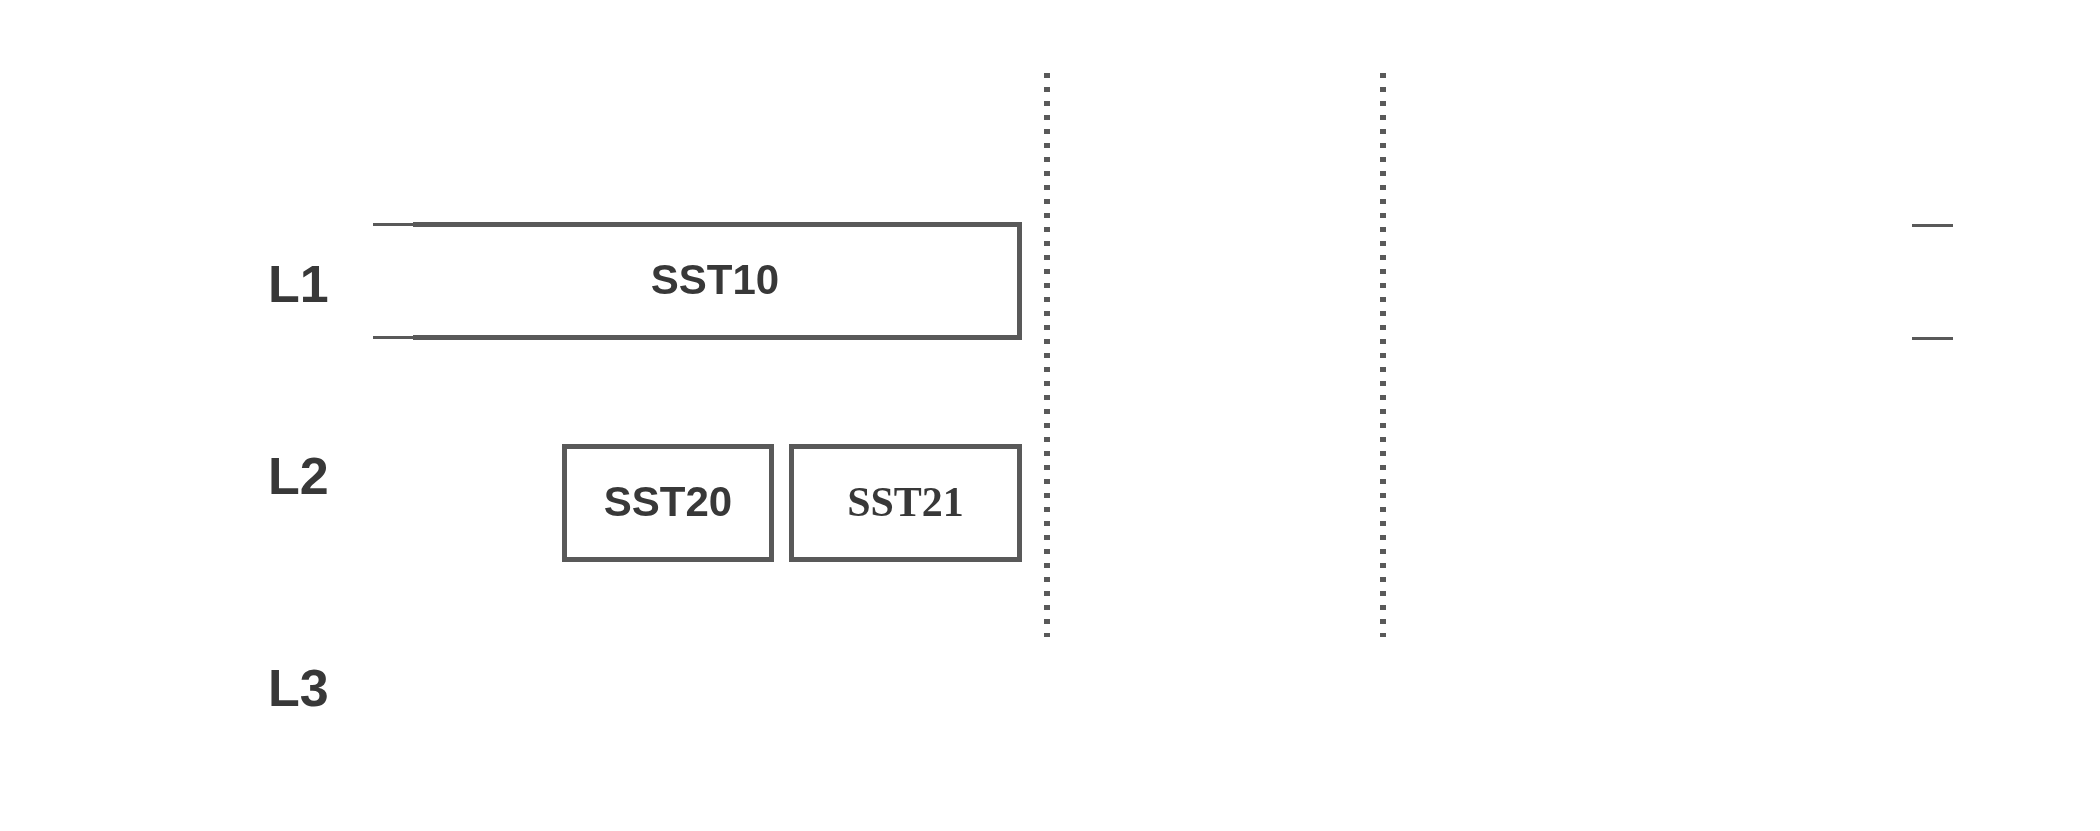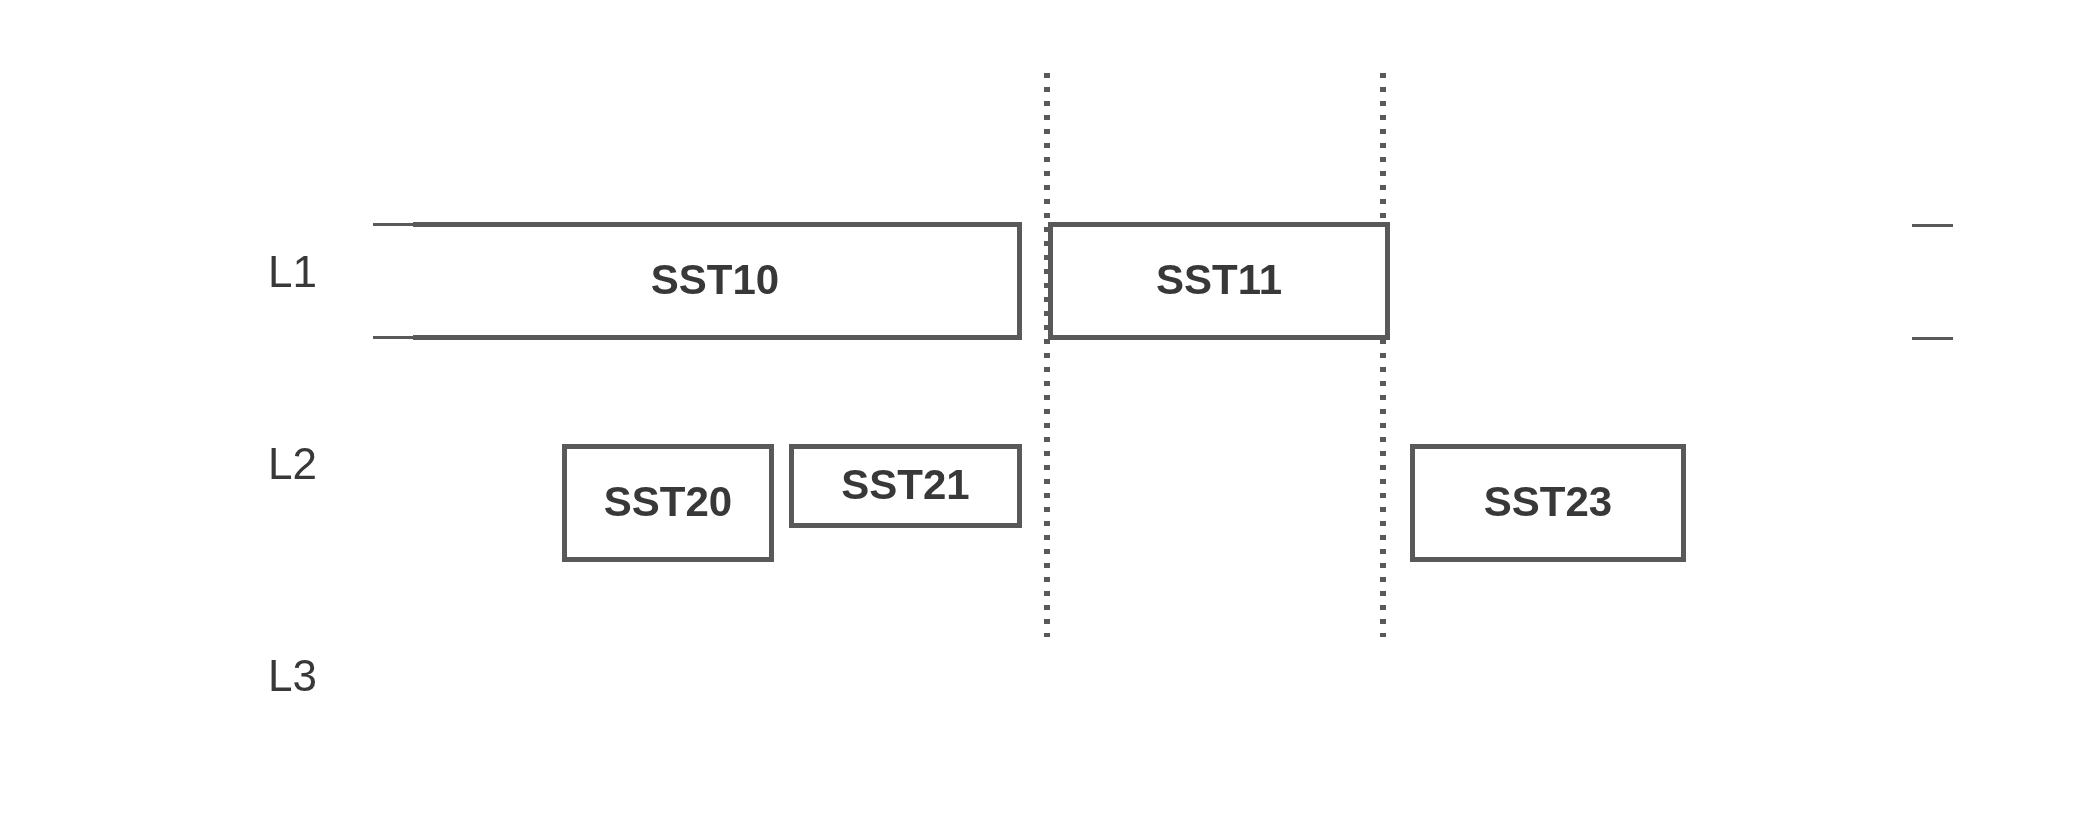--- a/index.html
+++ b/index.html
@@ -16,25 +16,26 @@
     overflow:hidden;
   }
   .canvas{
     position:absolute;left:0;top:0;width:2100px;height:831px;
   }
   
   .lane-label{
     position:absolute;
     left:268px;
     transform:translateY(-50%);
-    font-size:44px;
-    font-weight:normal;
+    font-size:52px;
+    font-weight:bold;
     color:var(--text);
     letter-spacing:0px;
     line-height:1;
+    margin-top:12px;
   }
   .lane-label.l1{top:272px;}
   .lane-label.l2{top:464px;}
   .lane-label.l3{top:676px;}
 
   
   .dotted-sep{
     position:absolute;
     top:73px;
     width:6px;
@@ -61,21 +62,21 @@
     font-size:42px;
     font-weight:bold;
     color:var(--text);
     line-height:1;
     white-space:nowrap;
   }
   .sbox.sst10{left:413px;top:222px;width:609px;height:118px;border-left:none;}
   .sbox.sst11{left:1048px;top:222px;width:342px;height:118px;}
   .sbox.sst12{left:1425px;top:222px;width:488px;height:118px;border-right:none;}
   .sbox.sst20{left:562px;top:444px;width:212px;height:118px;}
-  .sbox.sst21{left:789px;top:444px;width:233px;height:84px;}
+  .sbox.sst21{left:789px;top:444px;width:233px;height:118px;font-family:Liberation Serif, serif;}
   .sbox.sst23{left:1410px;top:444px;width:276px;height:118px;}
 
   
   .cont-line{
     position:absolute;
     height:3px;
     background:var(--line);
     z-index:3;
   }
   .cont-line.top-left{left:373px;top:223px;width:41px;}
@@ -96,27 +97,21 @@
   <div class="lane-label l3">L3</div>
 
   <div class="cont-line top-left"></div>
   <div class="cont-line bottom-left"></div>
   <div class="cont-line top-right"></div>
   <div class="cont-line bottom-right"></div>
 
   <div class="sbox sst10">
     <span class="sbox-label">SST10</span>
   </div>
-  <div class="sbox sst11">
-    <span class="sbox-label">SST11</span>
-  </div>
 
   <div class="sbox sst20">
     <span class="sbox-label">SST20</span>
   </div>
   <div class="sbox sst21">
     <span class="sbox-label">SST21</span>
   </div>
-  <div class="sbox sst23">
-    <span class="sbox-label">SST23</span>
-  </div>
 
 </div>
 
 </body></html>

